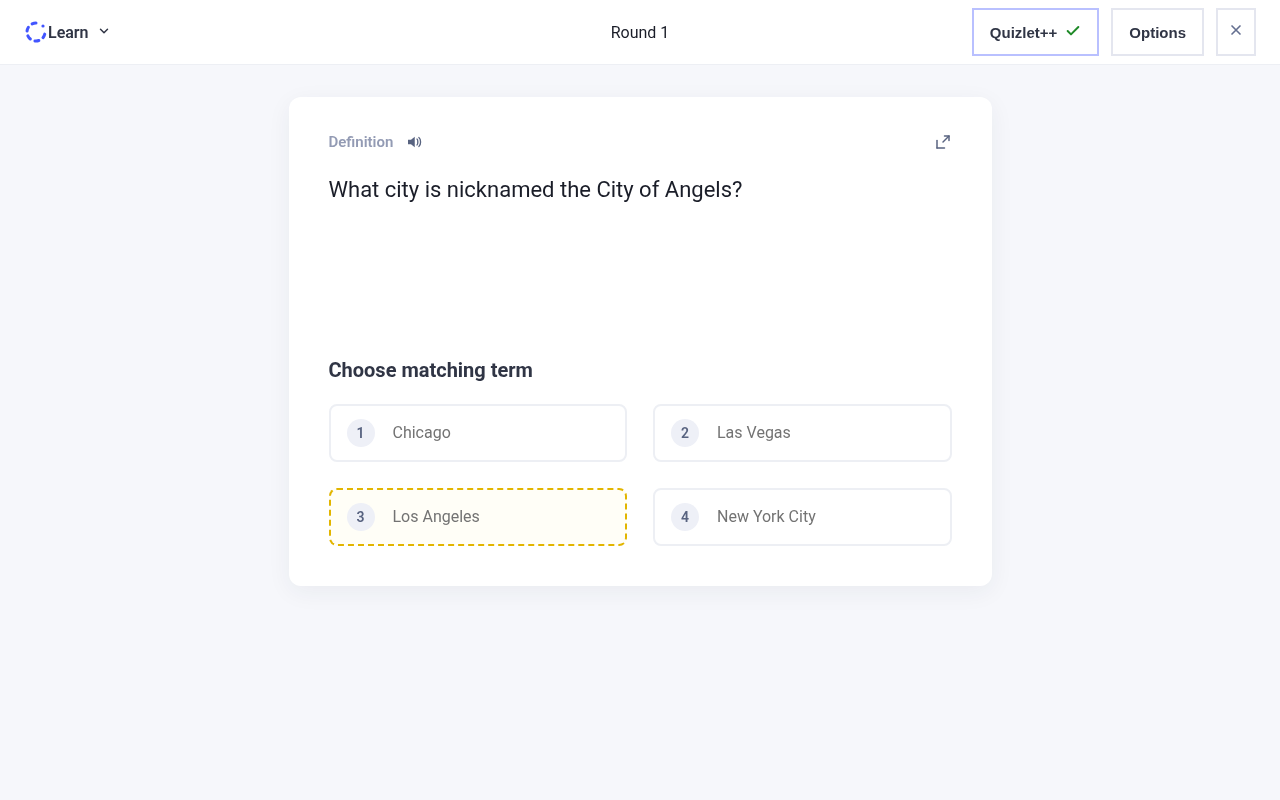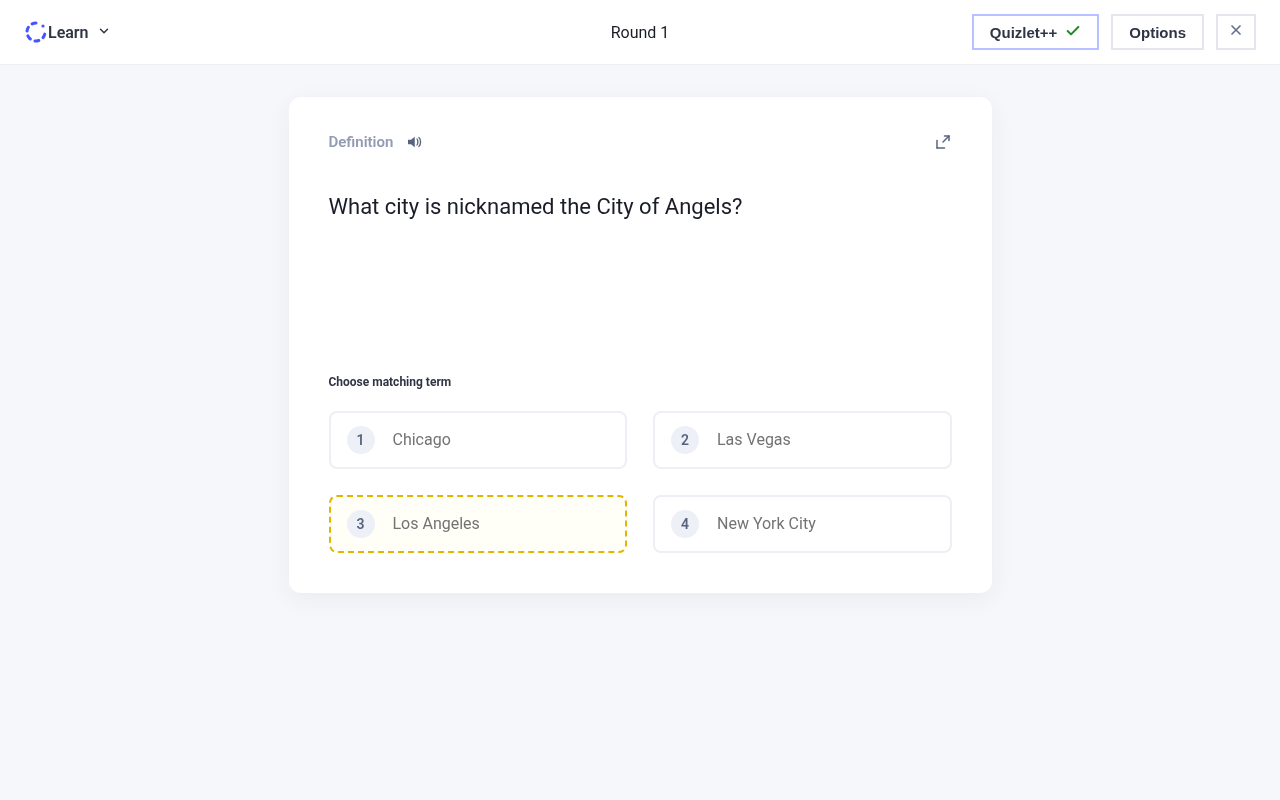--- a/index.html
+++ b/index.html
@@ -19,43 +19,43 @@
   .header-left { display: flex; align-items: center; }
   .brand-mark { width: 24px; height: 24px; display: flex; align-items: center; justify-content: center; }
   .mode-dropdown { display: flex; align-items: center; gap: 8px; color: #303545; font-weight: 600; font-size: 16px; cursor: pointer; }
   .mode-dropdown .chev { color: #303545; }
   .header-center {
     position: absolute; left: 50%; transform: translateX(-50%);
     font-weight: 400; font-size: 16px; color: #1a1d28;
   }
   .header-right { margin-left: auto; display: flex; align-items: center; gap: 12px; }
   .btn {
-    height: 36px; padding: 0 16px; border-radius: 0; border: 2px solid #e4e6ef;
+    height: 48px; padding: 0 16px; border-radius: 0; border: 2px solid #e4e6ef;
     background: #ffffff; color: #303545; font-weight: 600; font-size: 15px;
     display: inline-flex; align-items: center; gap: 8px; cursor: pointer;
   }
   .btn-upgrade { border-color: #b9c0ff; color: #303545; }
   .btn-close { width: 40px; justify-content: center; padding: 0; font-size: 18px; color: #646f90; }
   .check-icon { color: #1f8a28; font-weight: 900; }
 
   
   .stage { display: flex; justify-content: center; padding-top: 32px; }
   .card {
     width: 703px; background: #ffffff; border-radius: 12px;
     box-shadow: 0 6px 24px rgba(40,48,72,0.06);
     padding: 36px 40px 40px 40px;
   }
   .card-top { display: flex; align-items: center; justify-content: space-between; }
   .def-row { display: flex; align-items: center; gap: 12px; color: #939bb4; font-weight: 600; font-size: 15px; }
   .audio-btn { color: #586380; cursor: pointer; display:flex; align-items:center; }
   .expand-btn { color: #586380; cursor: pointer; display:flex; align-items:center; }
 
-  .question { margin-top: 41px; font-size: 22px; color: #1a1d28; font-weight: 400; line-height: 1.4; }
+  .question { margin-top: 24px; font-size: 22px; color: #1a1d28; font-weight: 400; line-height: 1.4; }
 
-  .instruction { margin-top: 152px; font-weight: 700; font-size: 12px; color: #303545; }
+  .instruction { margin-top: 152px; font-weight: 700; font-size: 20px; color: #303545; }
 
   .choices {
     margin-top: 22px;
     display: grid;
     grid-template-columns: 1fr 1fr;
     gap: 26px;
   }
   .choice {
     height: 58px;
     border: 2px solid #edeff4;

